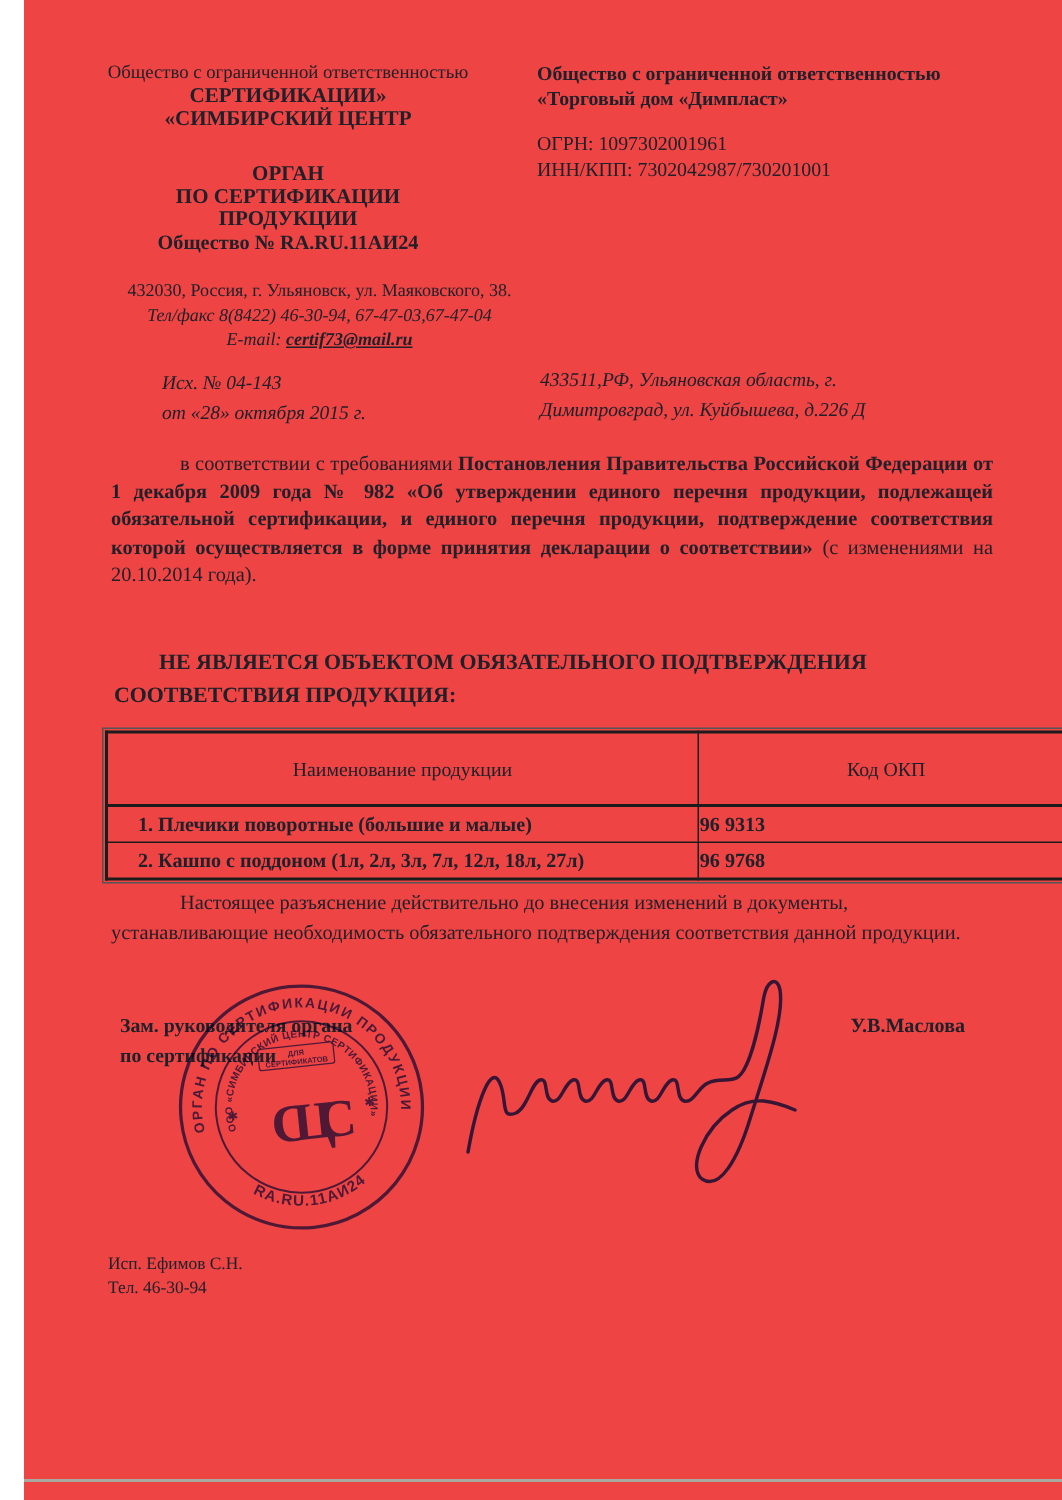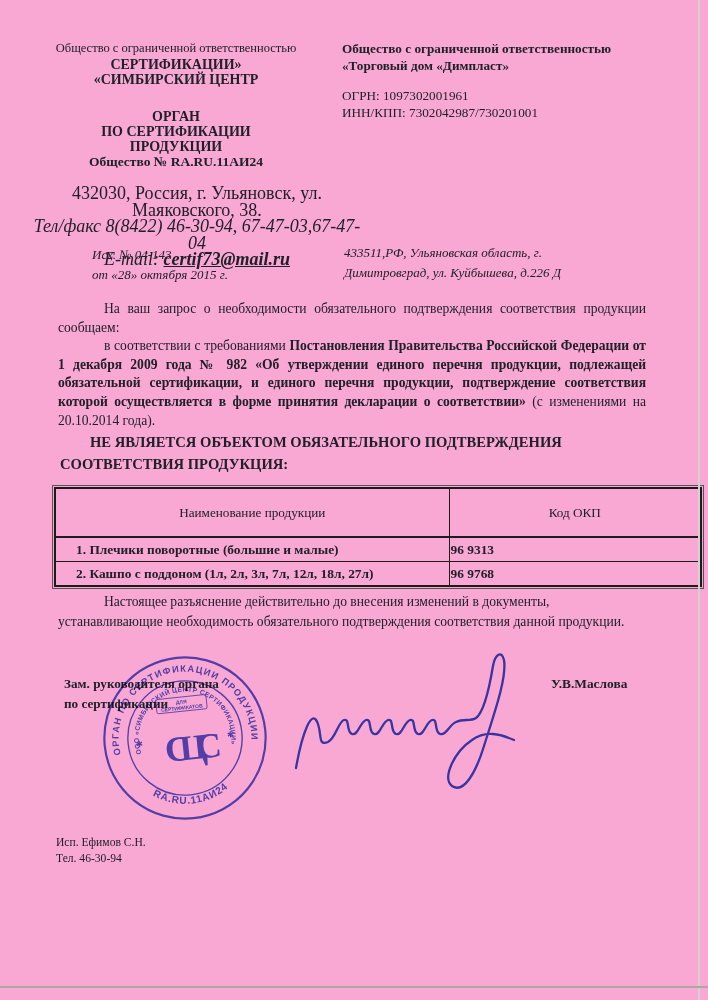--- a/index.html
+++ b/index.html
@@ -4,35 +4,35 @@
 <style>
   html,body{margin:0;padding:0;}
   body{
     width:708px;height:1000px;
     background:#ffffff;
     font-family:"Liberation Serif","DejaVu Serif",serif;
     color:#20202a;
     position:relative;
     overflow:hidden;
   }
-  .page{position:absolute;inset:0;background:#f9a8d4;}
+  .page{position:absolute;inset:0;background:#ef4444;margin-left:16px;}
   .edge-right{position:absolute;top:0;left:698px;width:2px;height:100%;background:#d2d2d2;}
   .edge-bottom{position:absolute;top:986px;left:0;width:100%;height:2px;background:#a9a9a1;}
 
   
   .header-left{position:absolute;left:45px;top:41px;width:262px;text-align:center;line-height:15.5px;font-size:12.5px;}
   .header-left .org-name{font-weight:bold;font-size:14px;line-height:15.5px;}
   .header-left .dept{margin-top:21px;font-weight:bold;font-size:14px;line-height:15px;}
   .header-left .attest{font-weight:bold;font-size:13.5px;margin-top:0;}
   .header-right{position:absolute;left:342px;top:41px;width:340px;text-align:left;}
   .header-right .org{font-weight:bold;font-size:13.2px;line-height:16.5px;}
   .header-right .regs{margin-top:14px;font-size:13.2px;line-height:16.5px;}
 
   
-  .sender-address{position:absolute;left:32px;top:185px;width:330px;text-align:center;font-size:18px;line-height:16.5px;}
+  .sender-address{position:absolute;left:32px;top:185px;width:330px;text-align:center;font-size:12px;line-height:16.5px;}
   .sender-address .it{font-style:italic;}
   .sender-address .email{font-weight:bold;text-decoration:underline;}
 
   
   .ref-left{position:absolute;left:92px;top:245px;font-style:italic;font-size:13px;line-height:20px;}
   .ref-right{position:absolute;left:344px;top:243px;width:320px;font-style:italic;font-size:13px;line-height:20px;}
 
   
   .body-text{position:absolute;left:58px;top:300px;width:588px;font-size:13.6px;line-height:18.6px;text-align:justify;}
   .body-text p{margin:0;text-indent:46px;}
@@ -105,21 +105,20 @@
     <div>Исх. № 04-143</div>
     <div>от  «28» октября  2015 г.</div>
   </div>
 
   <div class="ref-right">
     <div>433511,РФ, Ульяновская область, г.</div>
     <div>Димитровград, ул. Куйбышева, д.226 Д</div>
   </div>
 
   <div class="body-text">
-    <p>На ваш запрос о необходимости обязательного подтверждения соответствия продукции сообщаем:</p>
     <p><span>в соответствии с требованиями </span><span class="bold">Постановления Правительства Российской Федерации от 1 декабря 2009 года № 982 «Об утверждении единого перечня продукции, подлежащей обязательной сертификации, и единого перечня продукции, подтверждение соответствия которой осуществляется в форме принятия декларации о соответствии»</span><span> (с изменениями на 20.10.2014 года).</span></p>
   </div>
 
   <div class="doc-heading">НЕ ЯВЛЯЕТСЯ ОБЪЕКТОМ ОБЯЗАТЕЛЬНОГО ПОДТВЕРЖДЕНИЯ СООТВЕТСТВИЯ ПРОДУКЦИЯ:</div>
 
   <table class="okp-table">
     <colgroup>
         <col class="c1">
         <col class="c2">
       </colgroup>

